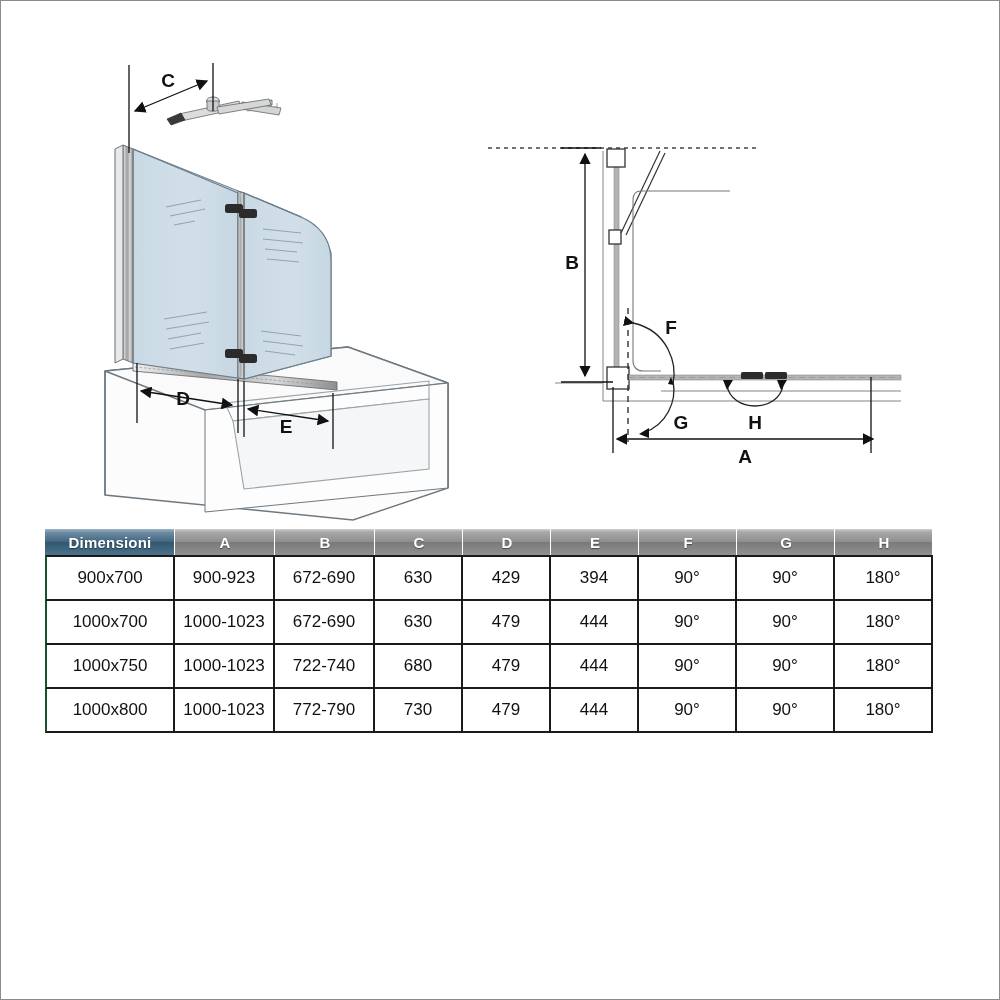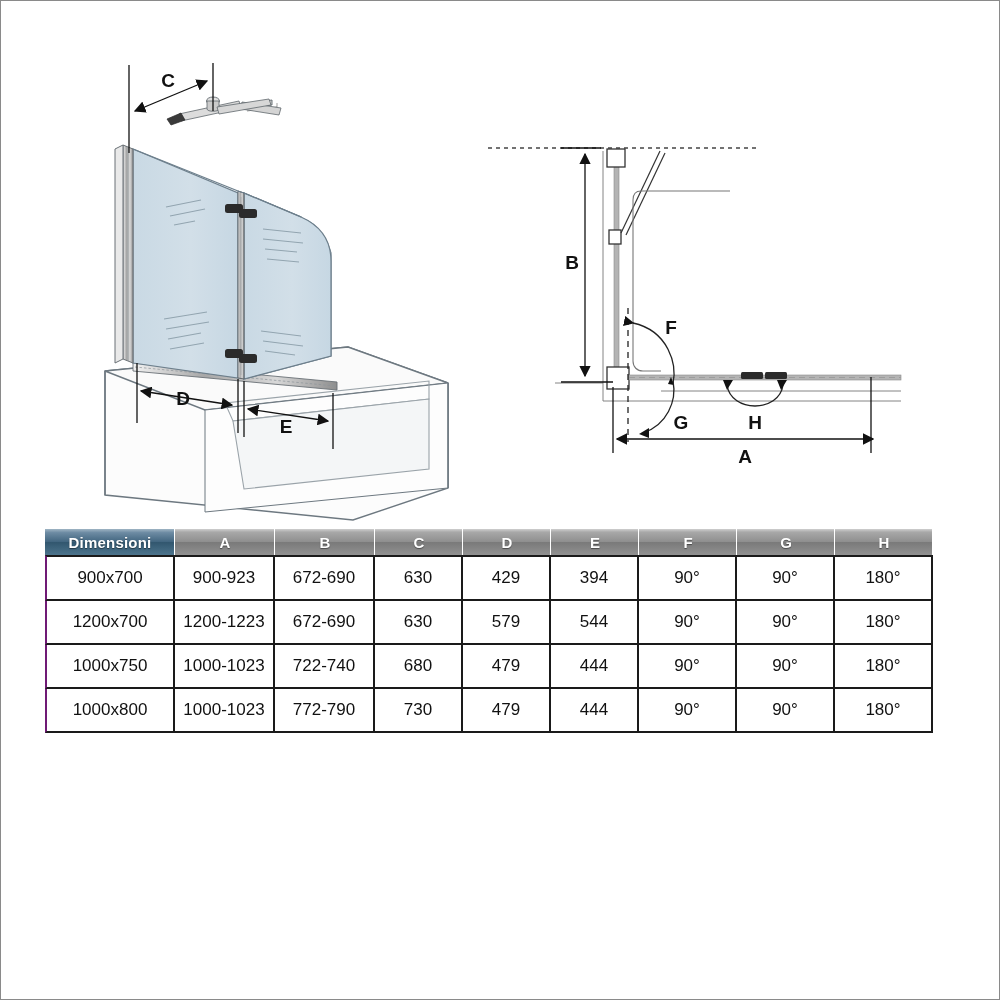--- a/index.html
+++ b/index.html
@@ -73,21 +73,21 @@
     text-align: center;
     vertical-align: middle;
     font-size: 17px;
     color: #111111;
     border-right: 2px solid #1a1a1a;
     border-bottom: 2px solid #1a1a1a;
     background: #ffffff;
     white-space: nowrap;
   }
   table.spec tbody tr td:first-child {
-    border-left: 2px solid #701a75;
+    border-left: 2px solid #14532d;
   }
   table.spec tbody tr:first-child td {
     border-top: 2px solid #1a1a1a;
   }
 </style>
 </head>
 <body>
 
 <div id="page">
 
@@ -308,26 +308,26 @@
             <td>900-923</td>
             <td>672-690</td>
             <td>630</td>
             <td>429</td>
             <td>394</td>
             <td>90°</td>
             <td>90°</td>
             <td>180°</td>
           </tr>
           <tr>
-            <td>1200x700</td>
-            <td>1200-1223</td>
+            <td>1000x700</td>
+            <td>1000-1023</td>
             <td>672-690</td>
             <td>630</td>
-            <td>579</td>
-            <td>544</td>
+            <td>479</td>
+            <td>444</td>
             <td>90°</td>
             <td>90°</td>
             <td>180°</td>
           </tr>
           <tr>
             <td>1000x750</td>
             <td>1000-1023</td>
             <td>722-740</td>
             <td>680</td>
             <td>479</td>

